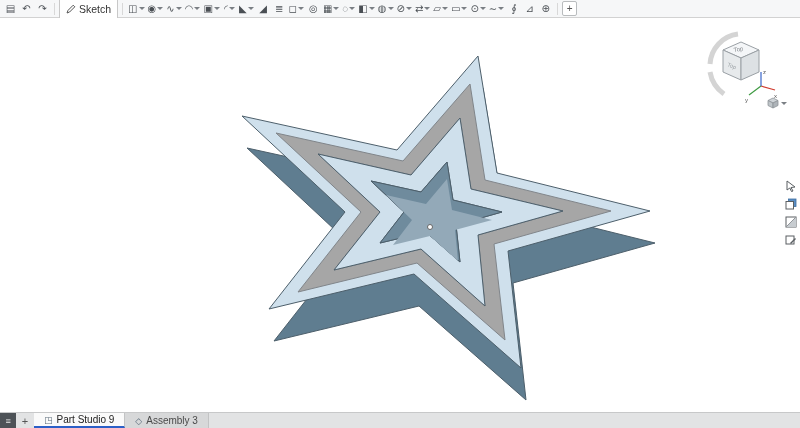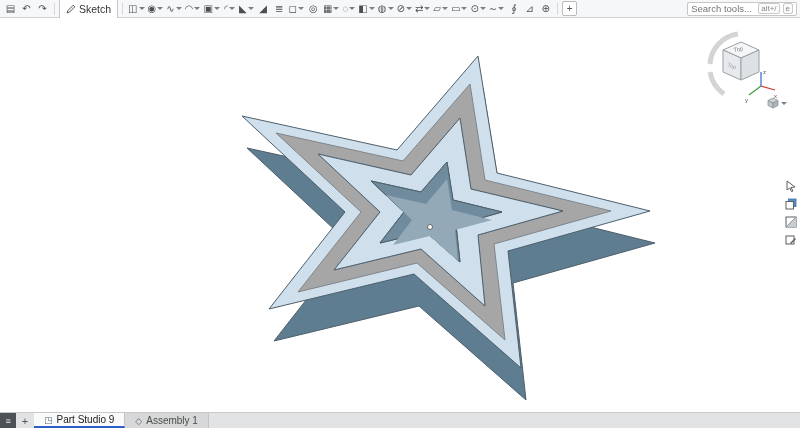--- a/index.html
+++ b/index.html
@@ -217,25 +217,20 @@
         <span class="glyph">⊕</span>
 
       </button>
 
     <span class="sep"></span>
 
     <button class="center-btn">
       <span>+</span>
     </button>
 
-    <div class="search-wrap">
-      <input type="text" placeholder="Search tools..." style="">
-      <span class="kbd">alt+/</span>
-      <span class="kbd">e</span>
-    </div>
   </header>
 
   <nav class="left-rail">
     <button class="rail-btn">
       <svg width="13" height="13" viewBox="0 0 13 13">
         <circle cx="6.5" cy="6.5" r="3.2" fill="#5b8ec4" stroke="#3c6da0" stroke-width="0.8"></circle>
         <ellipse cx="6.5" cy="6.5" rx="5.8" ry="2.2" fill="none" stroke="#888" stroke-width="0.9"></ellipse>
       </svg>
     </button>
     <button class="rail-btn">
@@ -385,18 +380,18 @@
       <span>+</span>
     </button>
 
       <div class="tab active">
         <span class="tab-icon">◳</span>
         <span class="tab-label">Part Studio 9</span>
       </div>
 
       <div class="tab">
         <span class="tab-icon">◇</span>
-        <span class="tab-label">Assembly 1</span>
+        <span class="tab-label">Assembly 3</span>
       </div>
 
   </footer>
 
 </div>
 
 </body></html>

